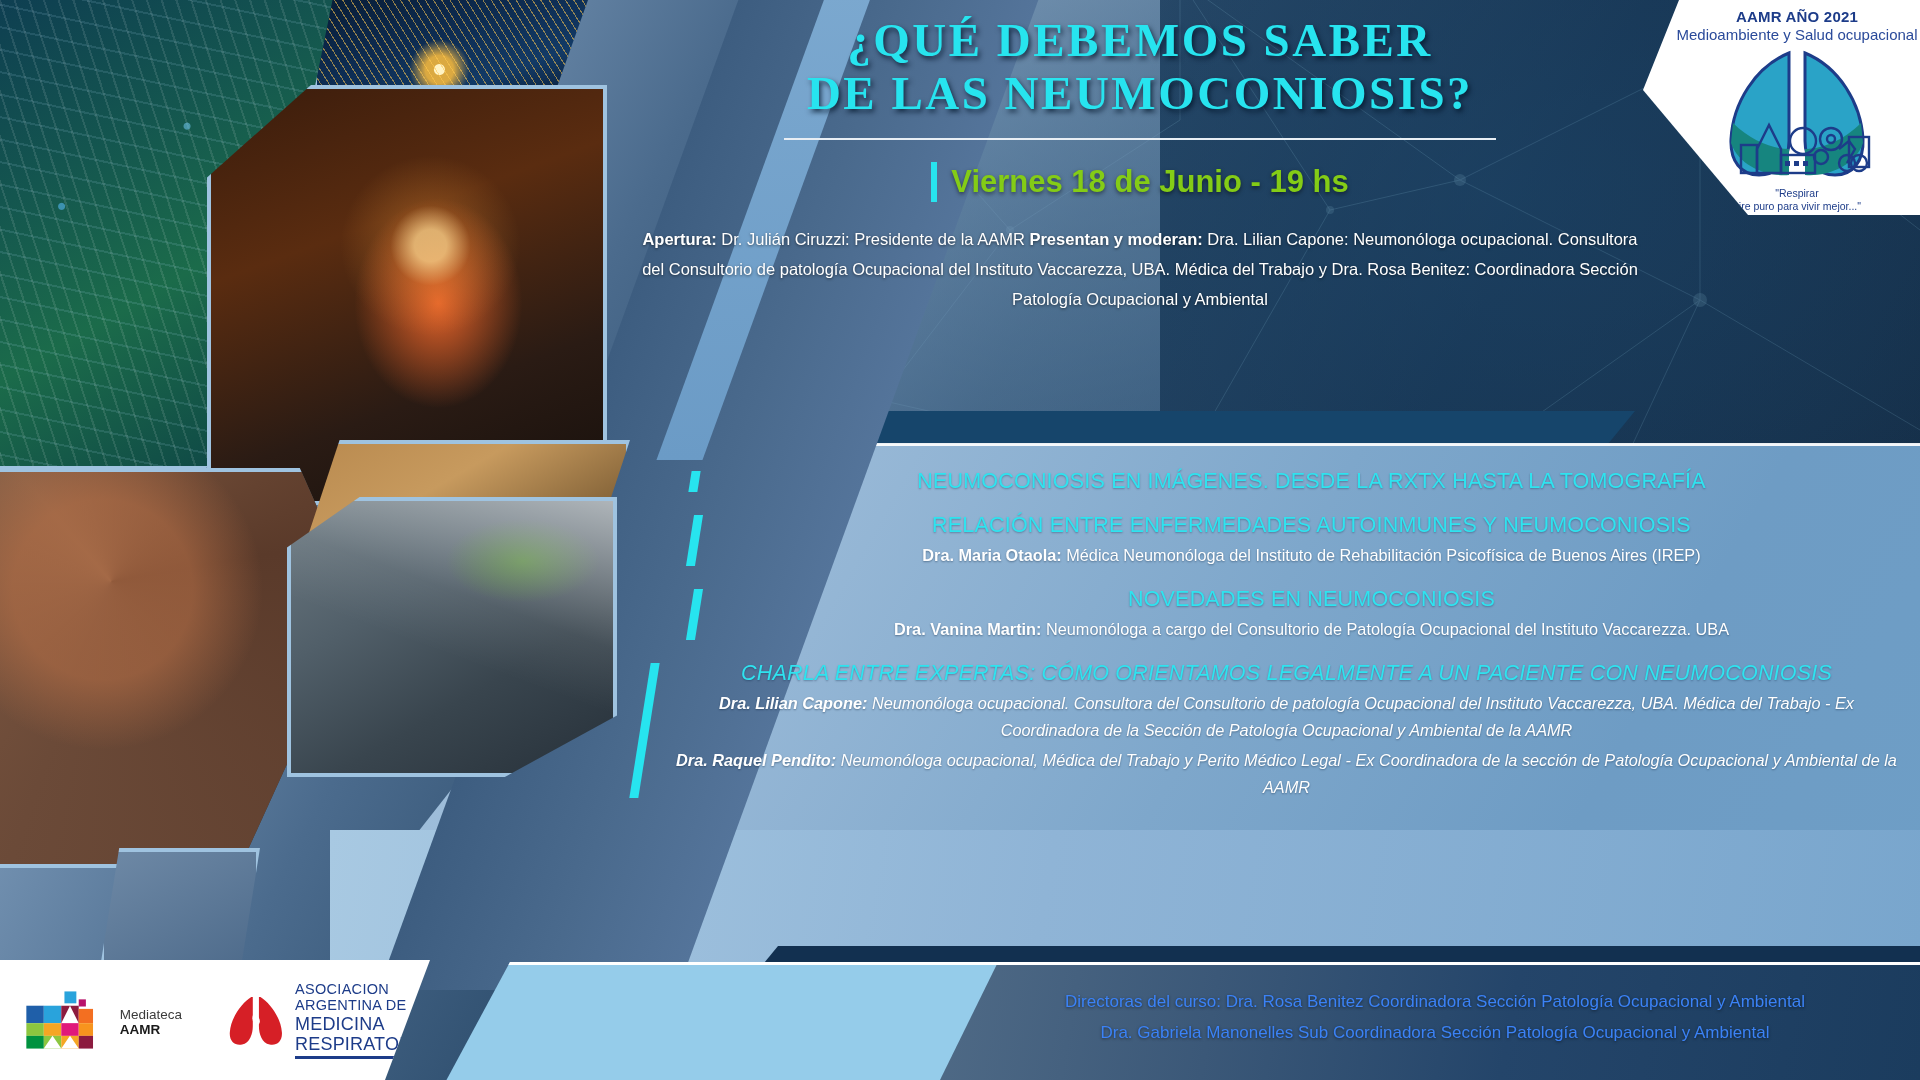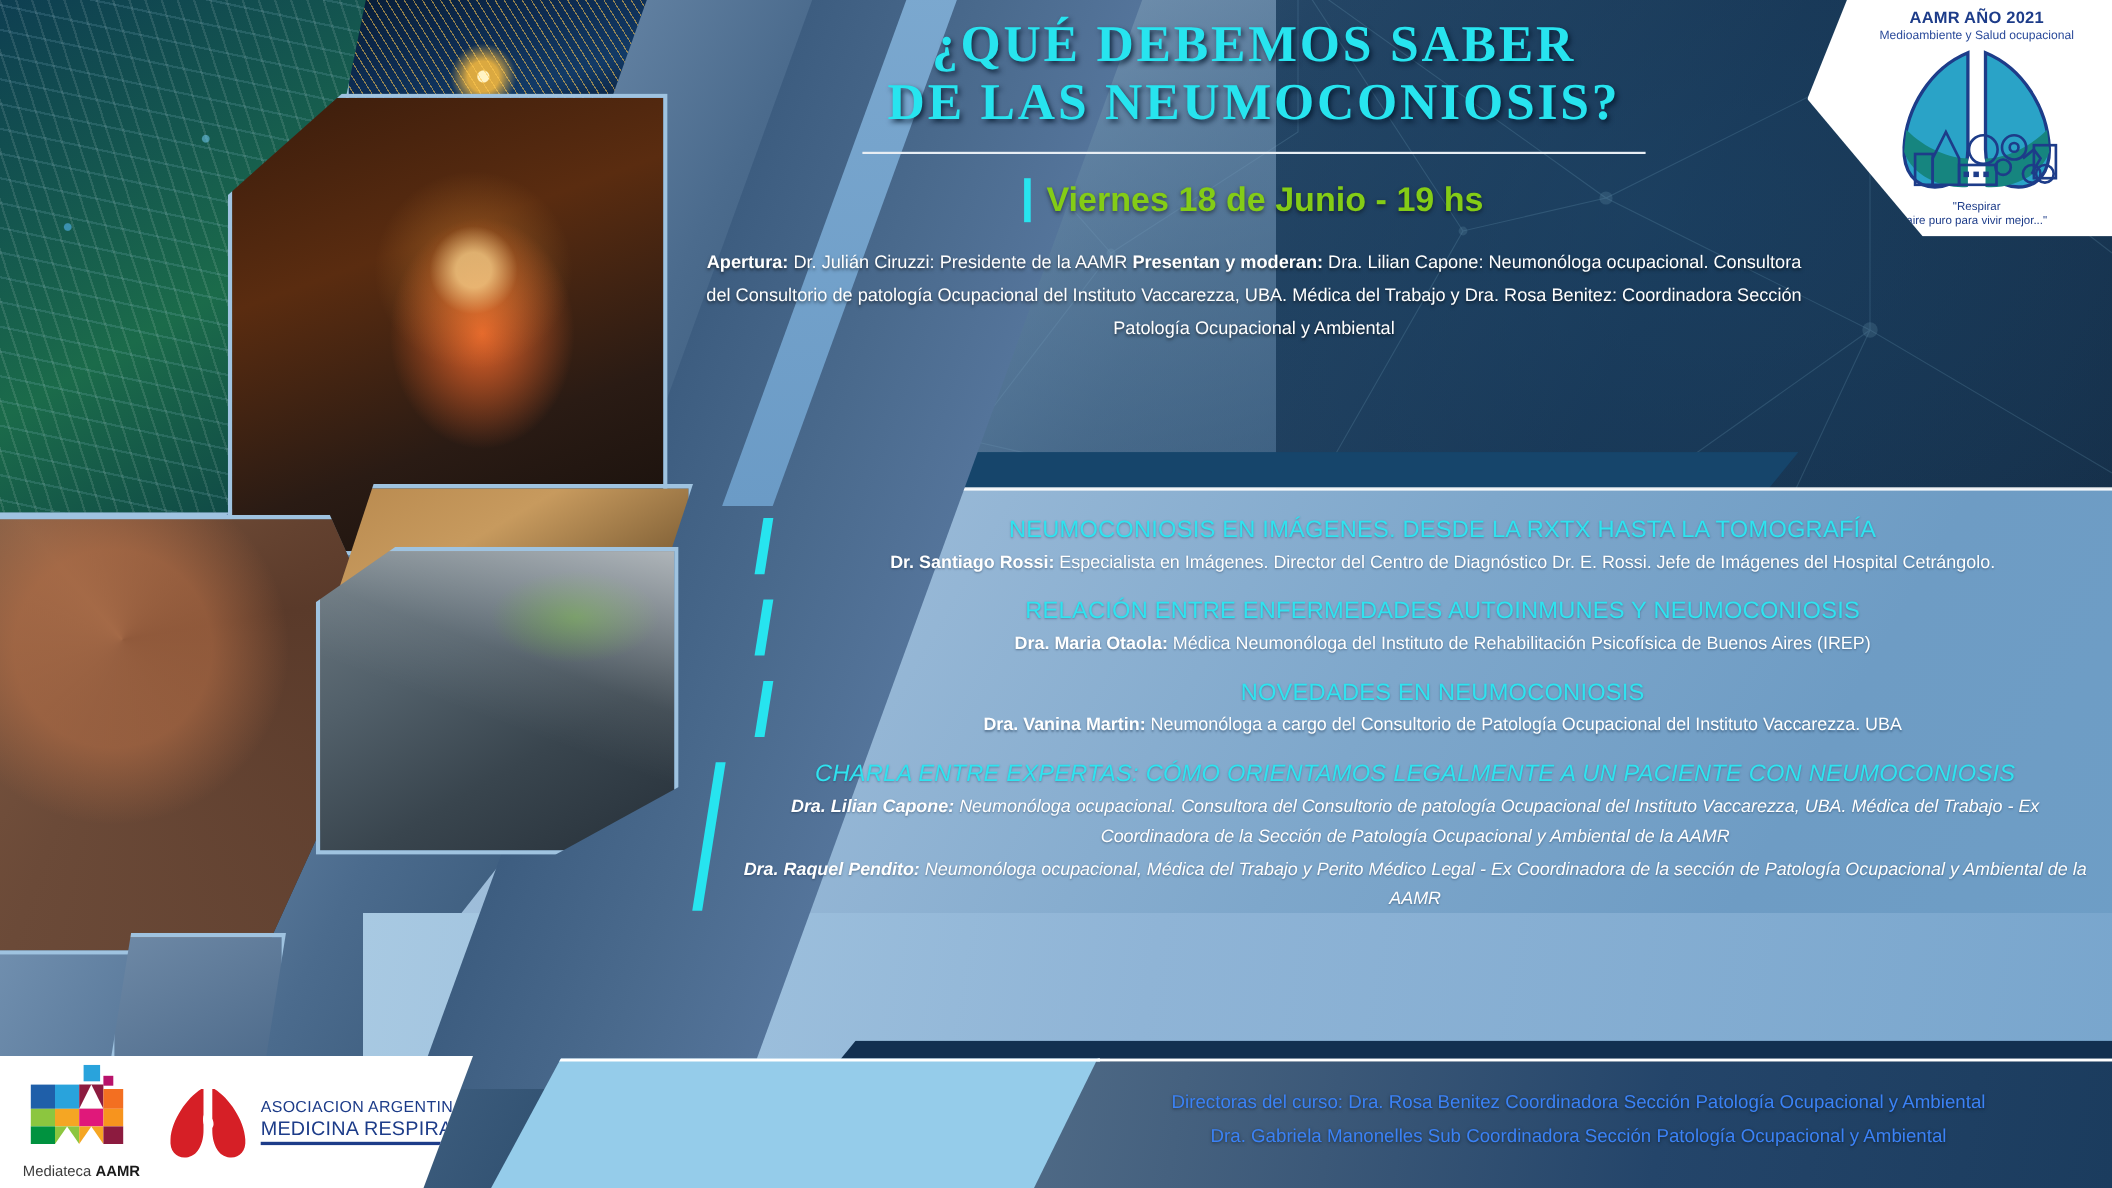--- a/index.html
+++ b/index.html
@@ -205,28 +205,28 @@
 
   
   .directoras{
     position:absolute; left:965px; top:986px; width:940px;
     text-align:center; color:#3b82f6; font-size:17px; line-height:31px;
     text-shadow:0 1px 3px rgba(0,0,0,.5);
   }
 
   
   .aamr-t1{ color:#1d3c89; font-weight:700; font-size:15px; letter-spacing:.2px; }
-  .aamr-t2{ color:#2a4a9a; font-size:11px; margin-top:1px; }
+  .aamr-t2{ color:#2a4a9a; font-size:15px; margin-top:1px; }
   .aamr-slogan{
     color:#1d3c89; font-size:10.5px; line-height:13px; margin-top:2px; font-weight:500;
   }
   .lungs-wrap{ margin-top:2px; display:flex; justify-content:center; }
 
   
-  .mediateca{ display:flex; flex-direction:column; align-items:center;gap:14px; }
+  .mediateca{ display:flex; flex-direction:row; align-items:center;gap:14px; }
   .mt-label{ font-size:13.5px; color:#3b3b3b; margin-top:3px; }
   .mt-label b{ color:#1a1a1a; }
   .aamr-red{ display:flex; align-items:center; gap:9px; }
   .aar-txt{ color:#1d3c89; line-height:1.12; }
   .aar-l1{ font-size:14.5px; letter-spacing:.3px; }
   .aar-l2{ font-size:18px; letter-spacing:.2px; }
   .aar-ul{ height:3px; background:#1d3c89; margin-top:2px; }
 </style>
 </head>
 <body>
@@ -334,23 +334,20 @@
       <div>"Respirar</div>
       <div>aire puro para vivir mejor..."</div>
     </div>
   </div>
 
   <div class="talks">
 
     <div class="talk">
       <span class="accent"></span>
       <h3>NEUMOCONIOSIS EN IMÁGENES. DESDE LA RXTX HASTA LA TOMOGRAFÍA</h3>
-      <p>
-        <b>Dr. Santiago Rossi:</b><span> Especialista en Imágenes. Director del Centro de Diagnóstico Dr. E. Rossi. Jefe de Imágenes del Hospital Cetrángolo.</span>
-      </p>
     </div>
 
     <div class="talk">
       <span class="accent"></span>
       <h3>RELACIÓN ENTRE ENFERMEDADES AUTOINMUNES Y NEUMOCONIOSIS</h3>
       <p>
         <b>Dra. Maria Otaola:</b><span> Médica Neumonóloga del Instituto de Rehabilitación Psicofísica de Buenos Aires (IREP)</span>
       </p>
     </div>
 

